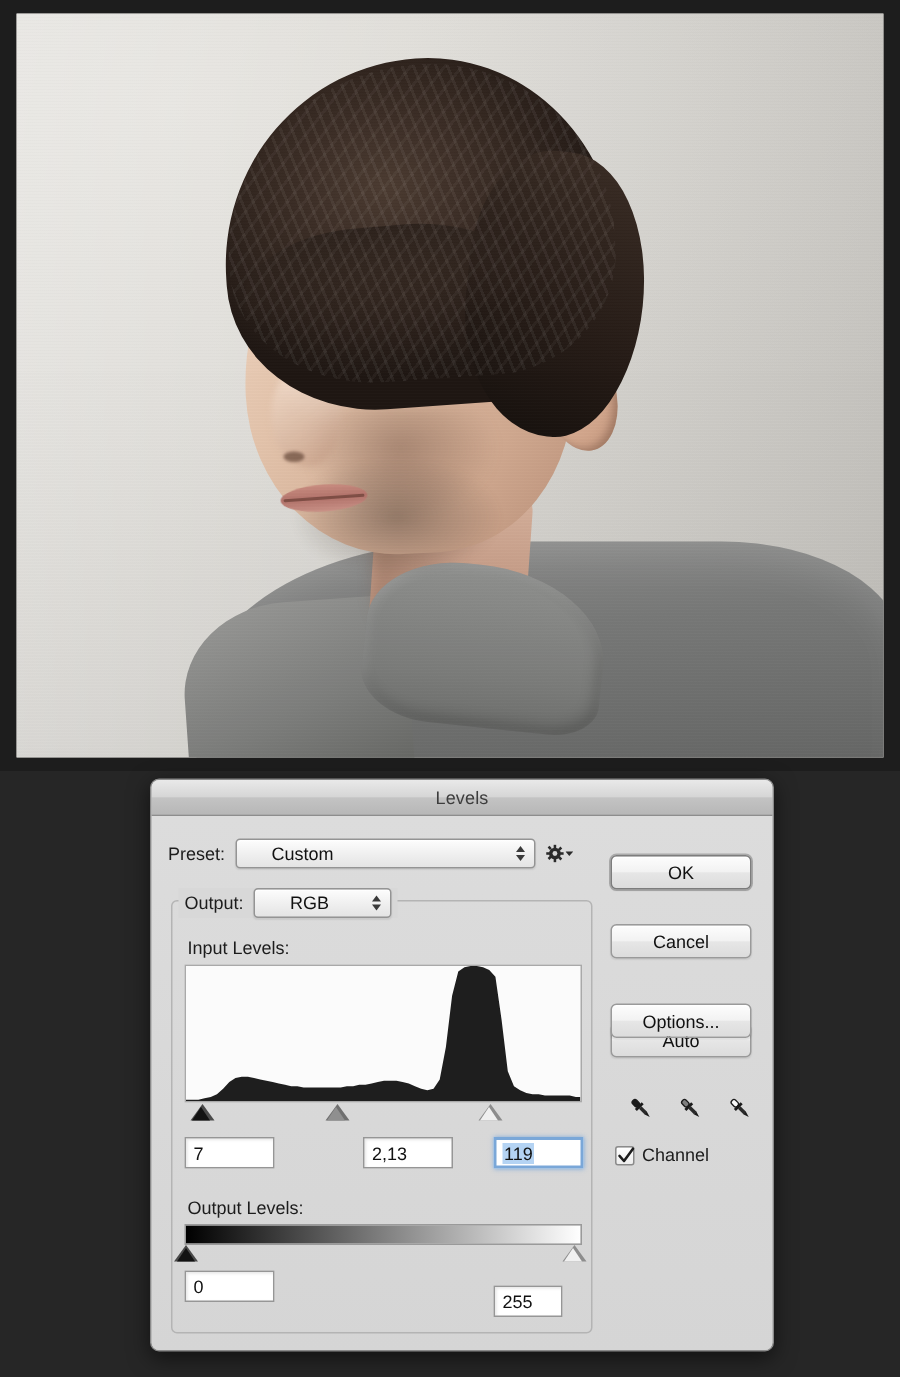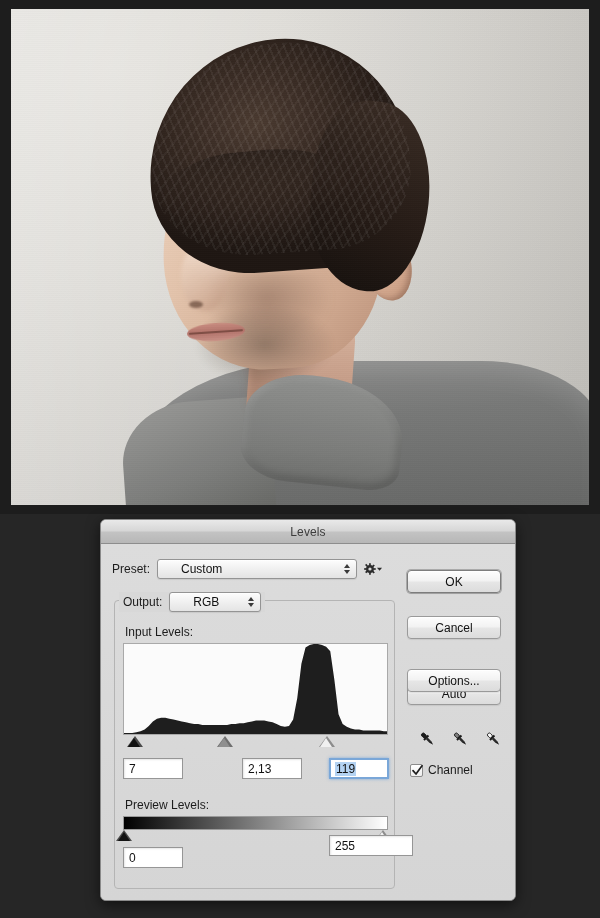--- a/index.html
+++ b/index.html
@@ -404,21 +404,21 @@
     padding-left: 4px;
   }
   .numfield.focused .selected-text {
     background: #b4d3f3;
     padding: 0 1px;
   }
   #in-black-field { left: 22px; top: 214px; width: 60px; }
   #in-gamma-field { left: 141px; top: 214px; width: 60px; }
   #in-white-field { left: 228px; top: 214px; width: 60px; }
   #out-black-field { left: 22px; top: 303px; width: 60px; }
-  #out-white-field { left: 228px; top: 291px; width: 84px; text-align: center; }
+  #out-white-field { left: 228px; top: 313px; width: 46px; text-align: center; }
 
   
   .out-ramp {
     position: absolute;
     left: 22px; top: 272px;
     width: 265px; height: 14px;
     background: linear-gradient(90deg, #000 0%, #ffffff 100%);
     border: 1px solid #9a9a9a;
     box-sizing: border-box;
   }
@@ -588,21 +588,21 @@
       <div class="numfield" id="in-black-field">
         <span>7</span>
       </div>
       <div class="numfield" id="in-gamma-field">
         <span>2,13</span>
       </div>
       <div class="numfield focused" id="in-white-field">
         <span class="selected-text">119</span>
       </div>
 
-      <span class="section-label" id="output-levels-label">Preview Levels:</span>
+      <span class="section-label" id="output-levels-label">Output Levels:</span>
 
       <div class="out-ramp"></div>
       <div class="out-slider">
         <div class="tri-wrap" id="out-handle-black" style="left: 0.5%;">
           <div class="tri-outline" style="border-bottom-color:#4a4a4a;"></div>
           <div class="tri-fill" style="border-bottom-color:#121212;"></div>
         </div>
         <div class="tri-wrap" id="out-handle-white" style="left: 98%;">
           <div class="tri-outline" style="border-bottom-color:#8d8d8d;"></div>
           <div class="tri-fill" style="border-bottom-color:#f0f0f0;"></div>

